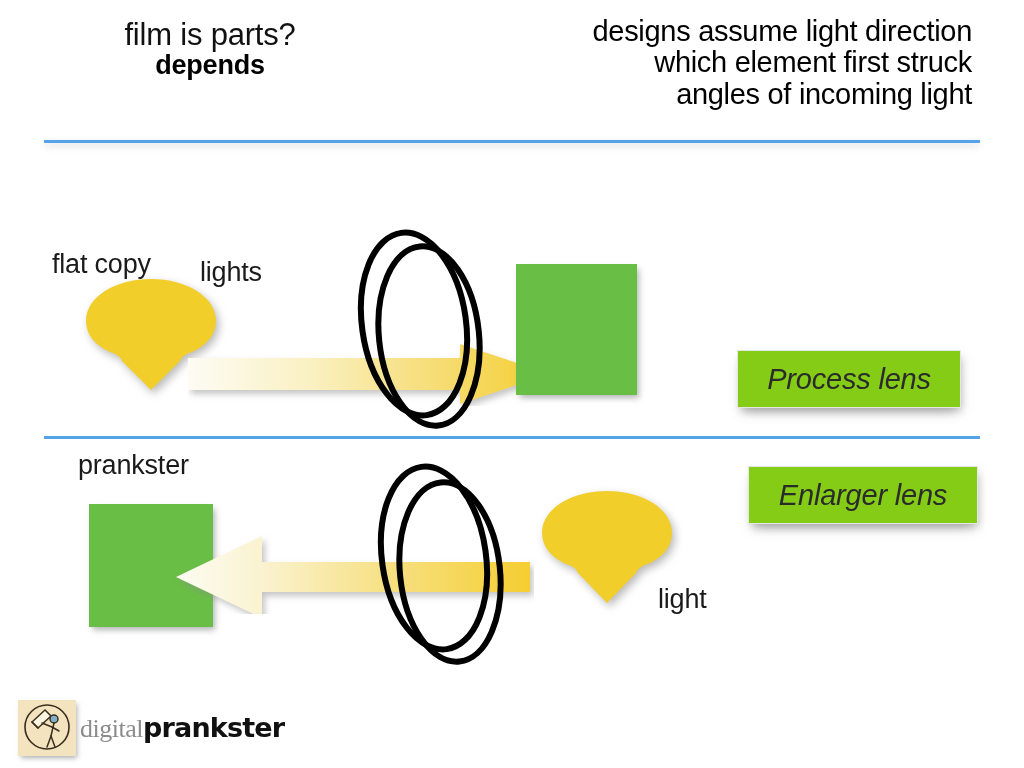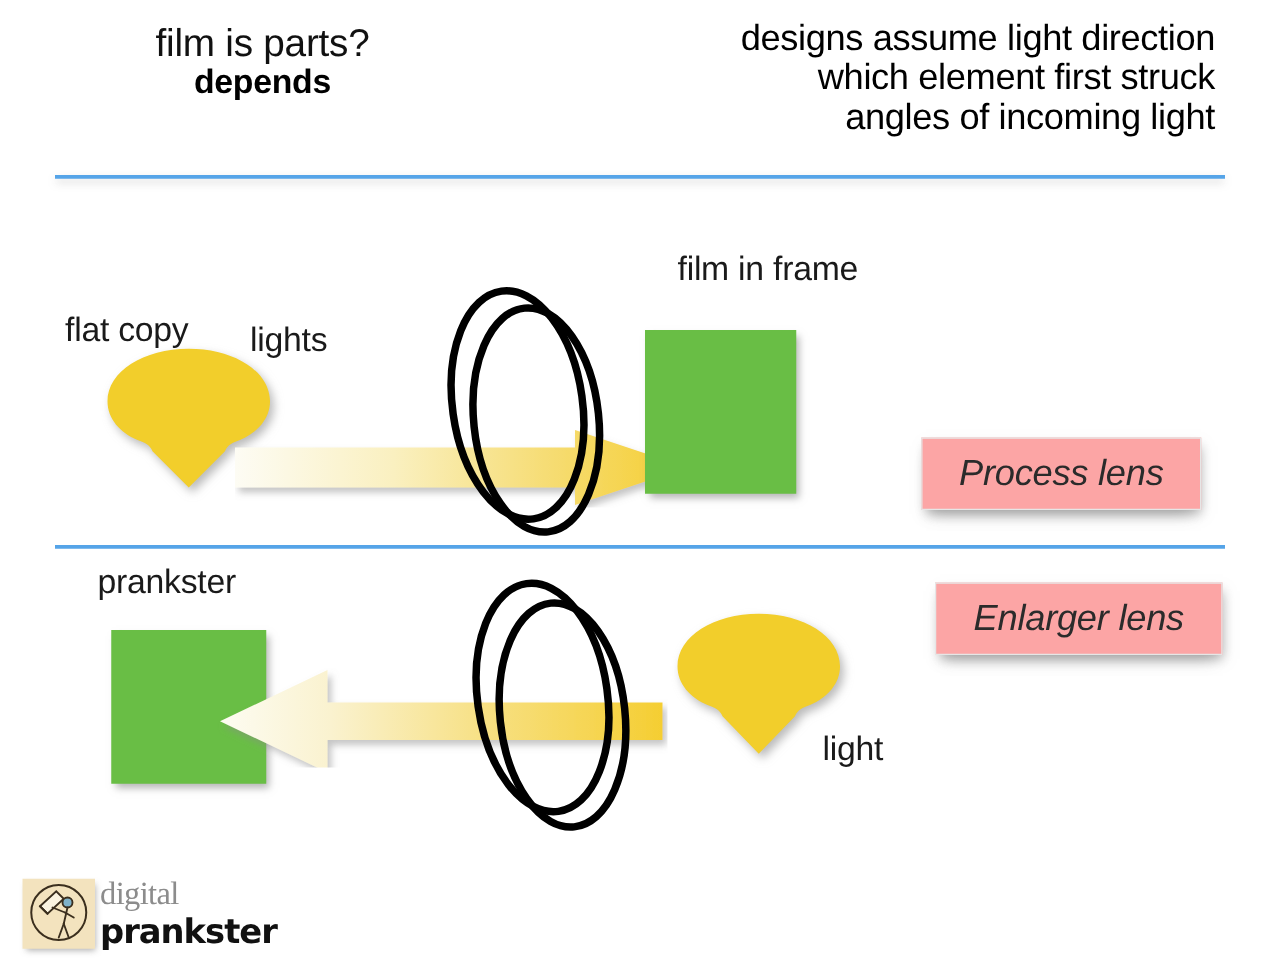--- a/index.html
+++ b/index.html
@@ -97,21 +97,21 @@
 
   
   .lens { position: absolute; }
 
   
   .arrow { position: absolute; }
 
   
   .callout {
     position: absolute;
-    background: #fca5a5;
+    background: #84cc16;
     border: 1px solid #E6E6E6;
     box-shadow: 2px 5px 9px -2px rgba(120,120,120,0.55),
                 0 10px 12px -8px rgba(120,120,120,0.45);
     display: flex;
     align-items: center;
     justify-content: center;
     font-style: italic;
     font-size: 29px;
     color: #2b2b2b;
     letter-spacing: -0.2px;
@@ -131,21 +131,20 @@
     height: 56px;
     background: #F3E3BE;
     position: relative;
     box-shadow: 2px 3px 5px -1px rgba(140,140,140,0.7);
     flex: 0 0 auto;
   }
   #logo-wordmark {
     display: flex;
     align-items: baseline;
     margin-left: 4px;
-    flex-direction: column;
   }
   .logo-digital {
     font-family: "Liberation Serif", serif;
     font-size: 26px;
     color: #8C8C8C;
     letter-spacing: -0.5px;
   }
   .logo-prankster {
     font-family: "DejaVu Sans", sans-serif;
     font-size: 27px;
@@ -169,21 +168,20 @@
     <div>which element first struck</div>
     <div>angles of incoming light</div>
   </div>
 
   <div class="rule-top"></div>
 
   <div class="diag-label" style="left:52px; top:249px;">flat copy</div>
 
   <div class="diag-label" style="left:200px; top:217px;margin-top:40px;">lights</div>
 
-  <div class="diag-label" style="left:542px; top:200px;">film in frame</div>
 
   <svg class="bulb" style="left:82px; top:277px;" width="138" height="116" viewBox="0 0 138 116">
     <path d="M69 2 C105 2 134 20 134 44 C134 58 124 69 110 75
              C104 77 100 79 98 84 L69 113 L40 84
              C38 79 34 77 28 75 C14 69 4 58 4 44 C4 20 33 2 69 2 Z" fill="#F2CE2B"></path>
   </svg>
 
   <svg class="arrow" style="left:188px; top:344px;" width="368" height="62" viewBox="0 0 368 62">
     <defs>
       <linearGradient id="gradTop" x1="0" y1="0" x2="1" y2="0">

